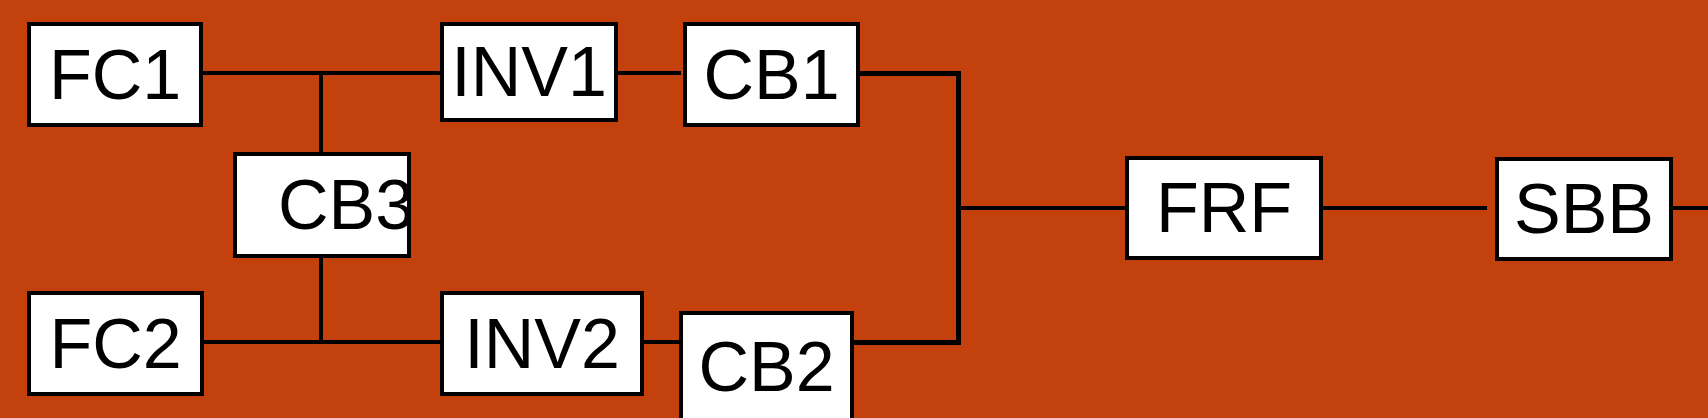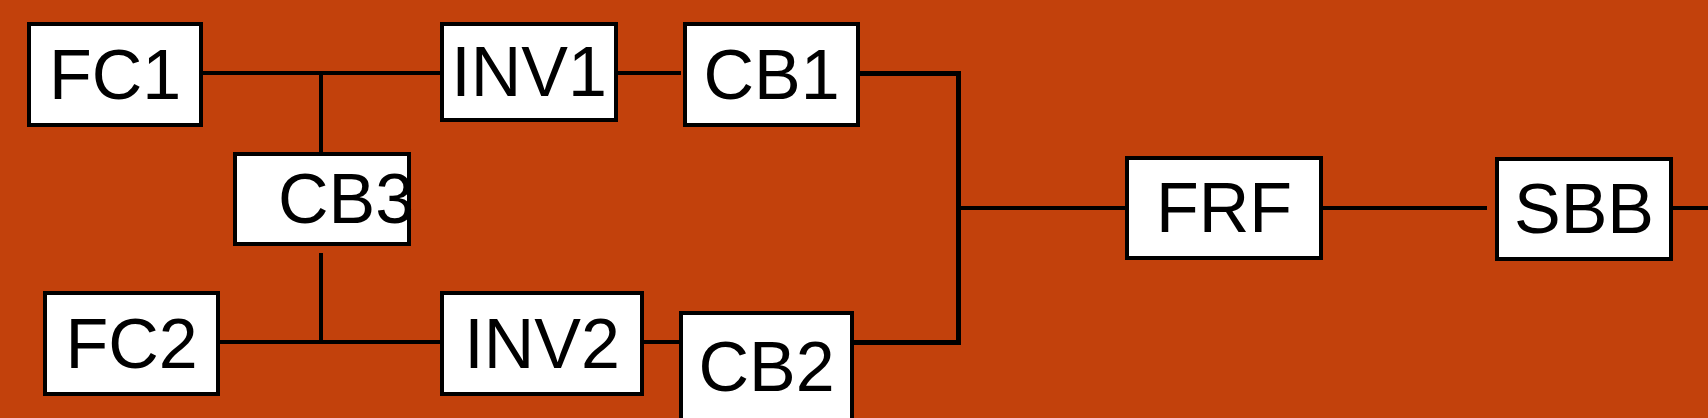--- a/index.html
+++ b/index.html
@@ -44,23 +44,23 @@
 <body>
 
 <div class="canvas">
 
   <div class="node" style="left:27px;  top:22px;  width:176px; height:105px;">FC1</div>
 
   <div class="node" style="left:440px; top:22px;  width:178px; height:100px;">INV1</div>
 
   <div class="node" style="left:662px; top:22px;  width:177px; height:105px;margin-left:21px;">CB1</div>
 
-  <div class="node" style="left:233px; top:152px; width:178px; height:94px;padding-left:48px;">CB3</div>
+  <div class="node" style="left:233px; top:152px; width:178px; height:106px;padding-left:48px;">CB3</div>
 
-  <div class="node" style="left:43px;  top:291px; width:177px; height:105px;">FC2</div>
+  <div class="node" style="left:27px;  top:291px; width:177px; height:105px;">FC2</div>
 
   <div class="node" style="left:440px; top:291px; width:204px; height:105px;">INV2</div>
 
   <div class="node" style="left:679px; top:291px; width:175px; height:112px;margin-top:20px;">CB2</div>
 
   <div class="node" style="left:1125px; top:156px; width:198px; height:104px;text-align:center;">FRF</div>
 
   <div class="node" style="left:1495px; top:157px; width:178px; height:104px;text-align:right;">SBB</div>
 
   <div class="wire h" style="left:200px; top:71px;  width:242px;"></div>

